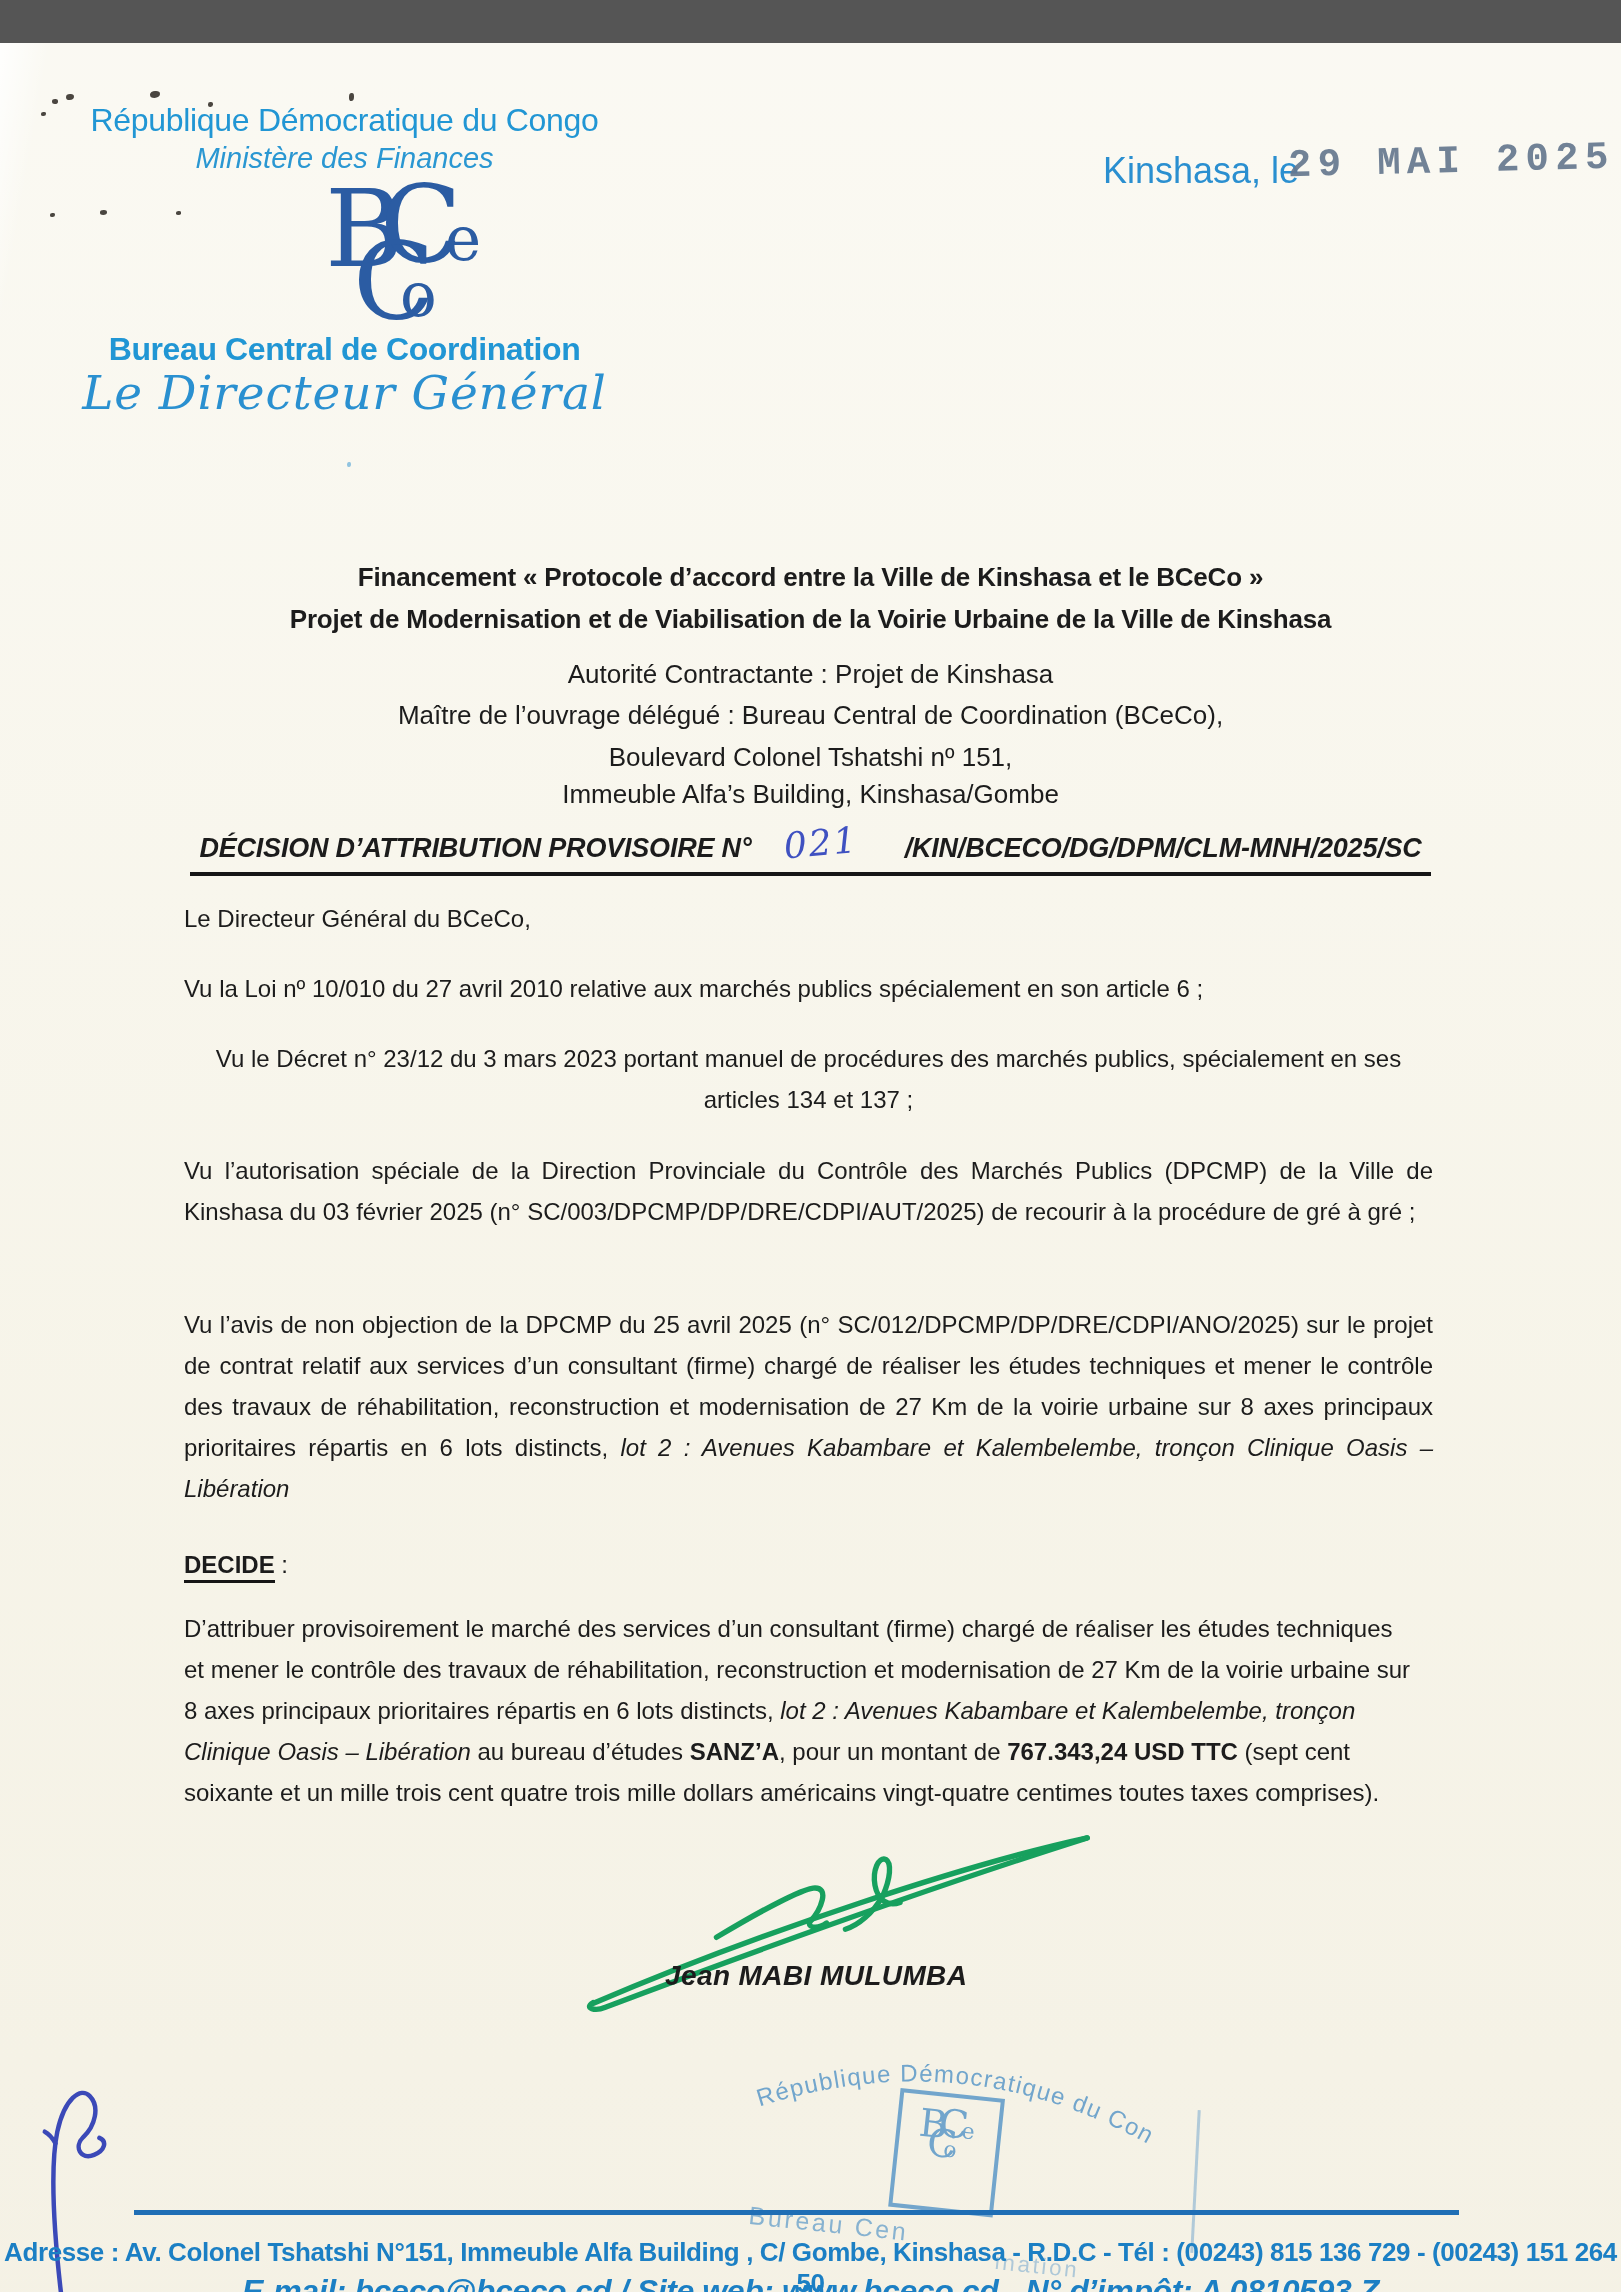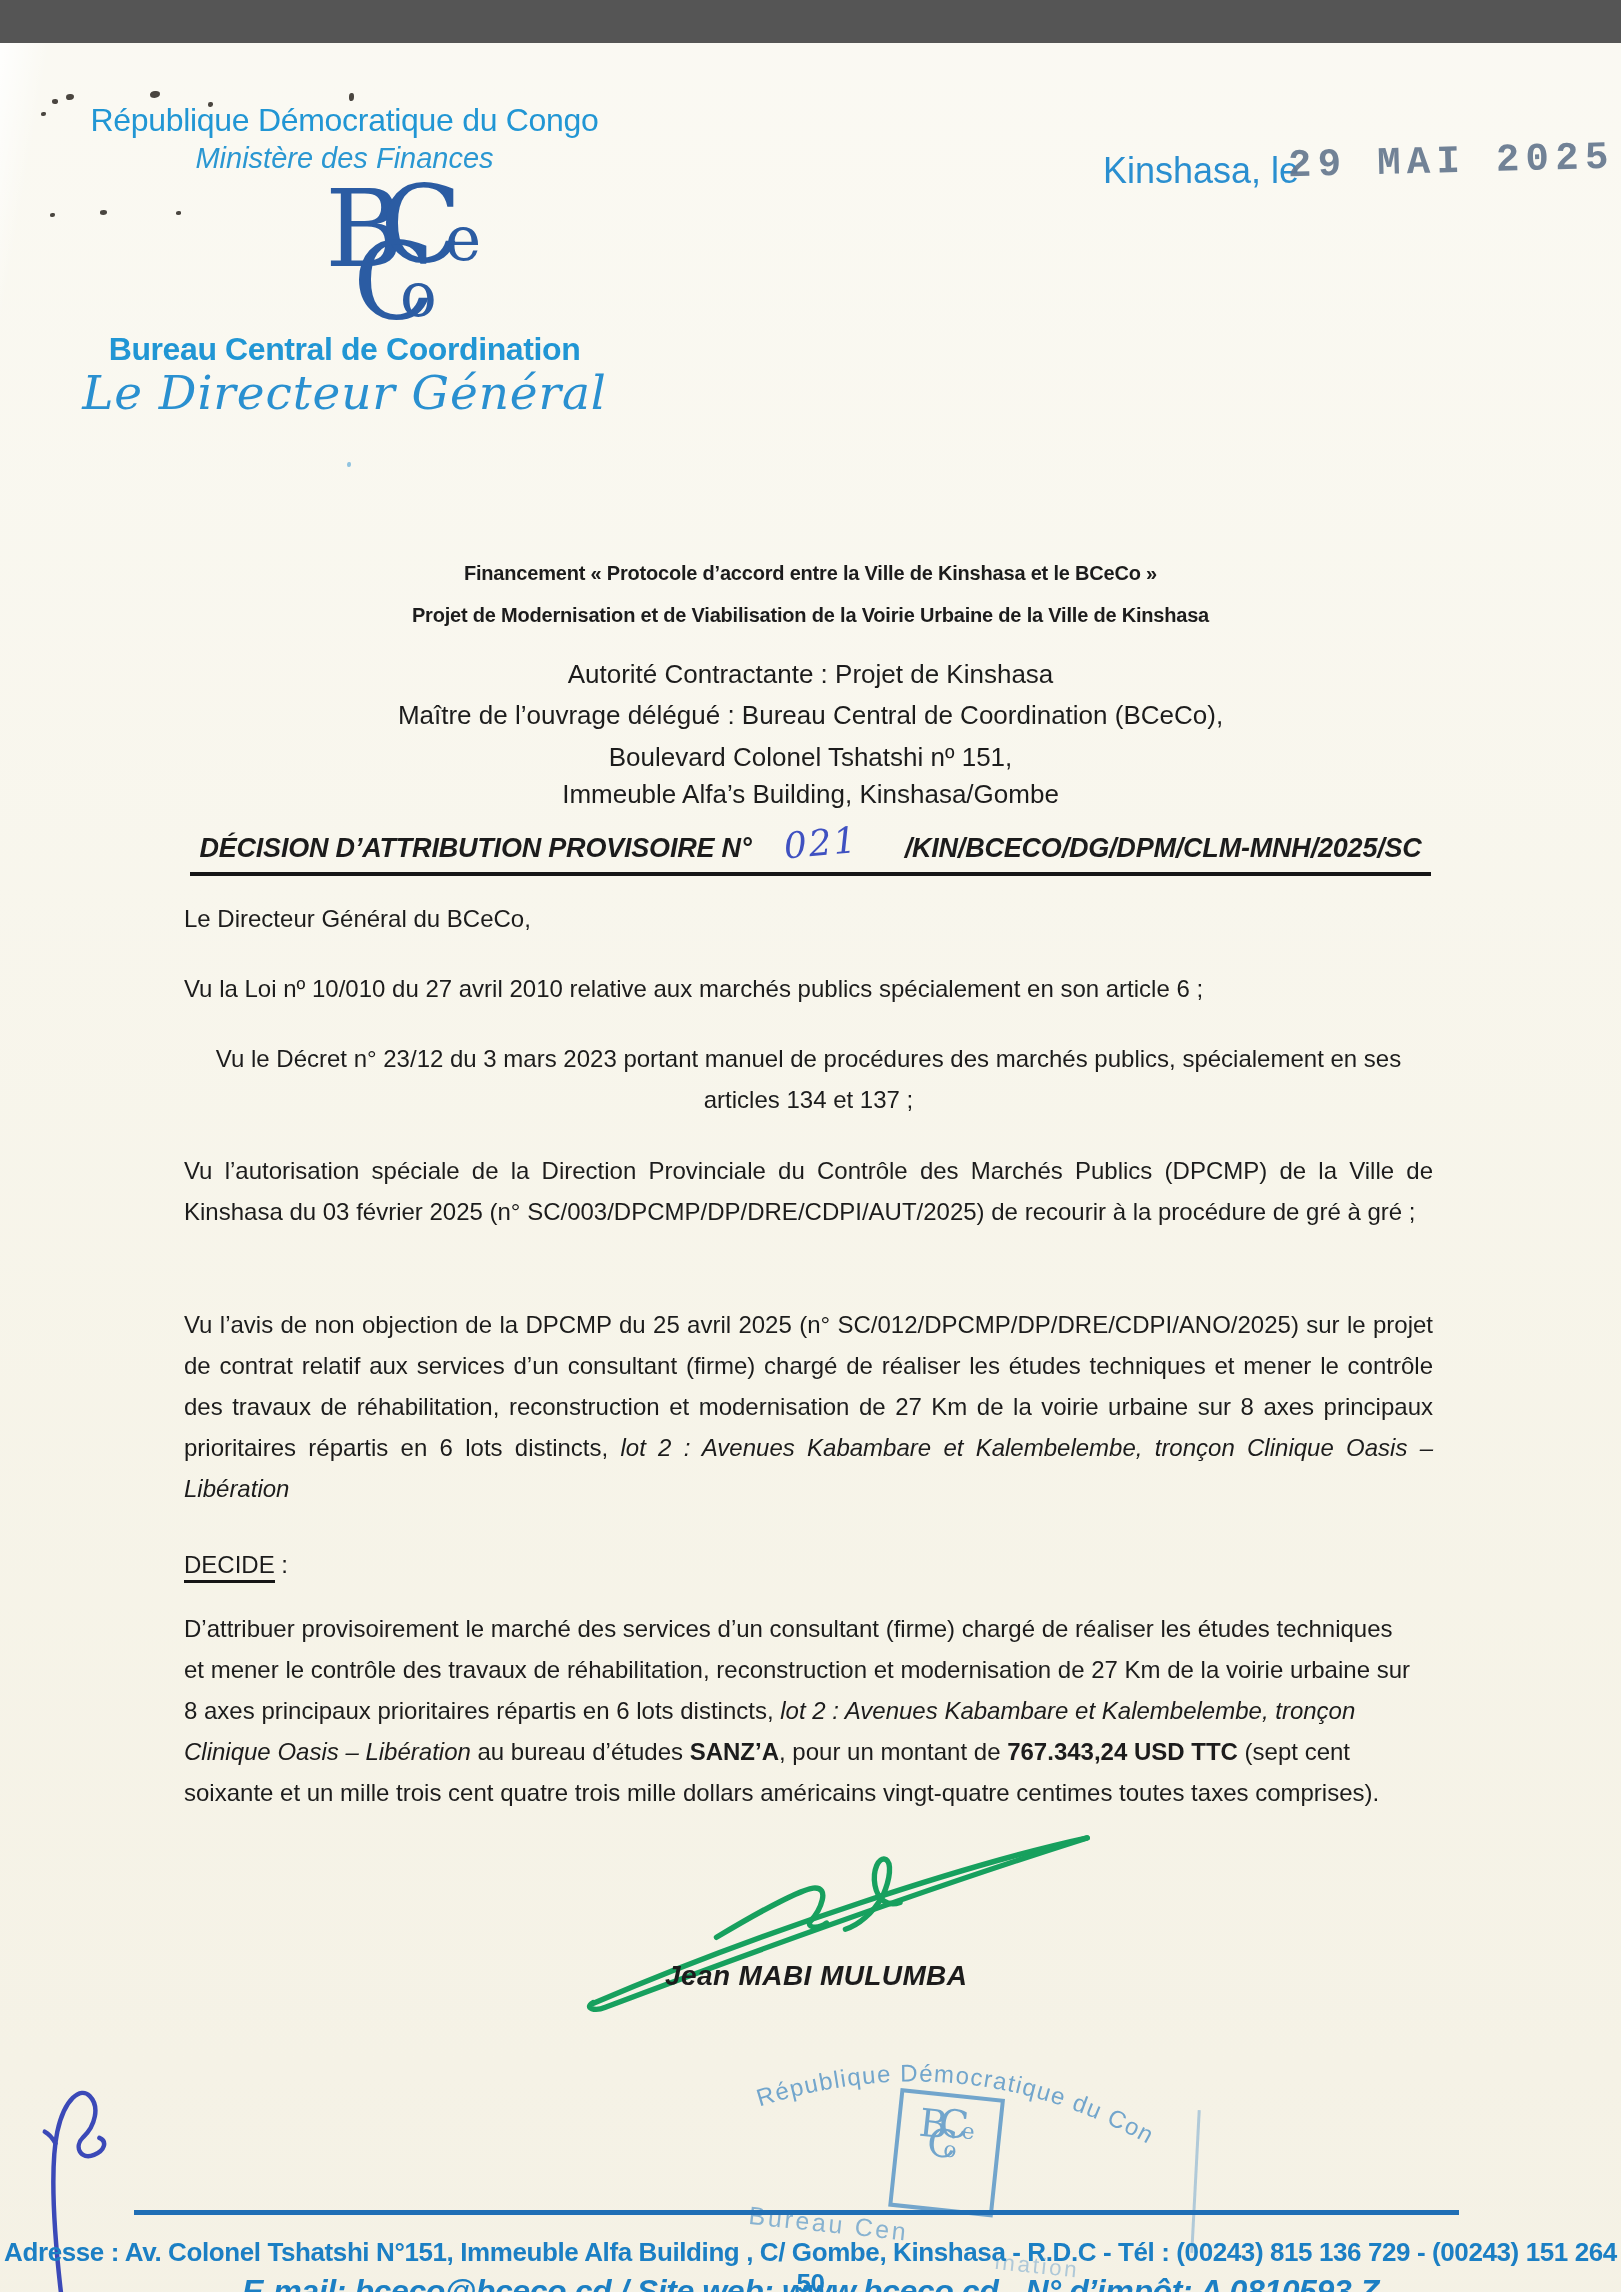--- a/index.html
+++ b/index.html
@@ -29,41 +29,41 @@
   .logo-lg .gE {left:176px; top:32px; font-size:61px;}
   .logo-lg .gC2{left:84px;  top:52px; font-size:107px;}
   .logo-lg .gO {left:131px; top:88px; font-size:61px;}
   
   .dateline-label{position:absolute; left:1103px; top:107px; font-size:36px; color:#2a8fd0;}
   .date-stamp{position:absolute; left:1288px; top:97px; font-size:39px; font-weight:700;
     font-family:"Liberation Mono", monospace; color:#66788f; letter-spacing:6.3px;
     transform:rotate(-1.5deg); opacity:.92;}
   
   .tblock{position:absolute; left:0; width:1621px; text-align:center;}
-  .t-bold{font-weight:700; font-size:20px; letter-spacing:-0.2px;}
+  .t-bold{font-weight:700; font-size:26px; letter-spacing:-0.2px;}
   .t-reg{font-size:26px;}
   .t1{top:519px;} .t2{top:561px;} .t3{top:616px;} .t4{top:657px;} .t5{top:699px;} .t6{top:736px;}
   
   .decision{position:absolute; top:781px; left:0; width:1621px; text-align:center;}
   .decision-inner{display:inline-block; border-bottom:4.5px solid #161616; padding:0 9px 7.2px 9px;
     font-size:27px; font-weight:700; font-style:italic; letter-spacing:-0.2px; white-space:nowrap;}
   .hand-number{display:inline-block; margin:0 47px 0 32px; font-family:"DejaVu Serif", serif;
     font-style:italic; font-weight:400; font-size:36px; color:#3f51c1;
     transform:rotate(-5deg) translateY(-1.8px); letter-spacing:1.8px;}
   
   .para{position:absolute; left:184px; width:1249px; font-size:24px; line-height:41px;}
   .just{text-align:justify;}
   .p-salutation{top:855px;}
   .p-vu1{top:925px;}
   .p-vu2{top:995px;text-align:center;}
   .p-vu3{top:1107px;}
   .p-vu4{top:1261px;}
   .p-decide{top:1501px;}
   .p-award{top:1565px; width:1227px;}
-  .decide-word{font-weight:400; border-bottom:3.6px solid #161616; padding-bottom:1.8px;}
+  .decide-word{font-weight:700; border-bottom:3.6px solid #161616; padding-bottom:1.8px;}
   .decide-colon{font-weight:400;}
   
   .ink-layer{position:absolute; left:0; top:0; width:1621px; height:2293px; pointer-events:none;}
   .signer{position:absolute; left:665px; top:1917px; font-size:28px; font-weight:700; font-style:italic; letter-spacing:0.4px;}
   
   .stamp{position:absolute; left:743px; top:1995px; width:421px; height:251px;
     transform:rotate(6deg); color:#4a8fc5; opacity:.9;}
   .stamp-arc{position:absolute; left:0; top:0;}
   .stamp-square{position:absolute; left:150px; top:56px; width:97px; height:111px; border:4.5px solid #4a8fc5; opacity:.85;}
   .logo-sm{left:-1.8px; top:9px; width:269px; height:157px; transform:scale(.36); transform-origin:top left; --logo-color:#4a8fc5;}

